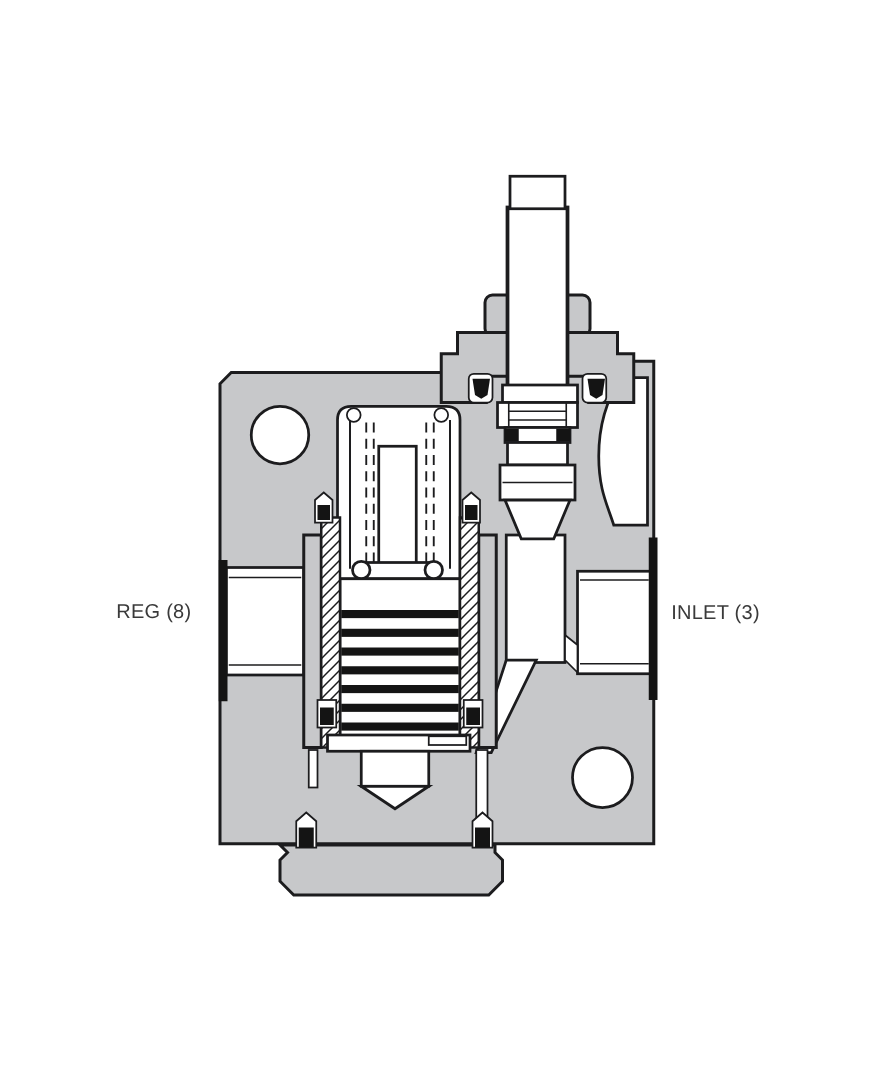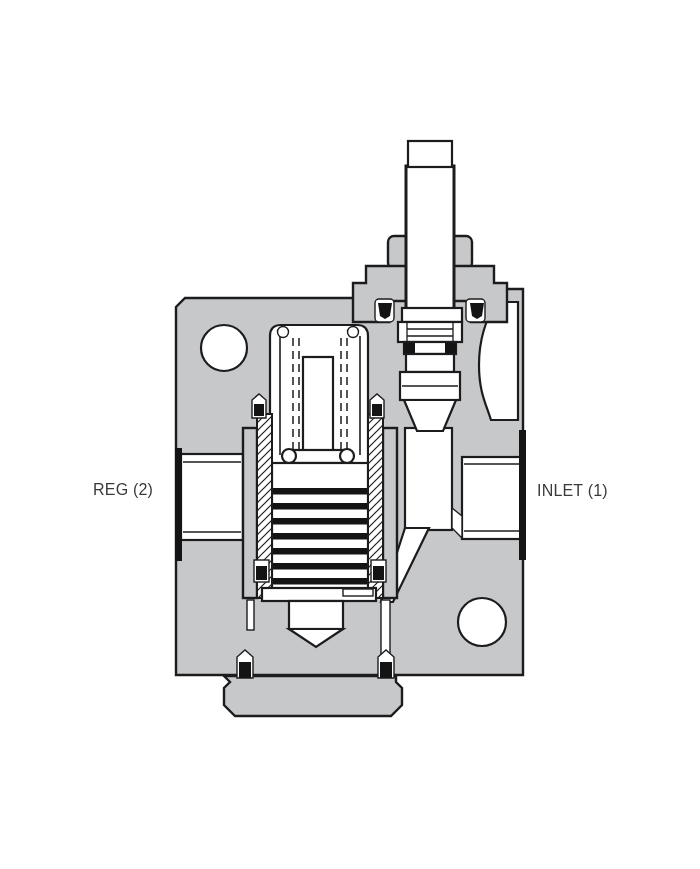--- a/index.html
+++ b/index.html
@@ -146,15 +146,15 @@
       <rect class="k" x="404" y="343" width="11" height="10"></rect>
       <rect class="k" x="445" y="343" width="11" height="10"></rect>
 
       <rect class="w" x="406" y="354" width="48" height="18"></rect>
       <rect class="w" x="400" y="372" width="60" height="28"></rect>
       <line class="lnt" x1="402" y1="386" x2="458" y2="386"></line>
       <polygon class="w" points="404,400 456,400 443,431 417,431"></polygon>
     </g>
   </svg>
 
-  <div class="port-label lbl-reg">REG (2)</div>
-  <div class="port-label lbl-inlet">INLET (1)</div>
+  <div class="port-label lbl-reg">REG (8)</div>
+  <div class="port-label lbl-inlet">INLET (3)</div>
 </div>
 
 </body></html>

